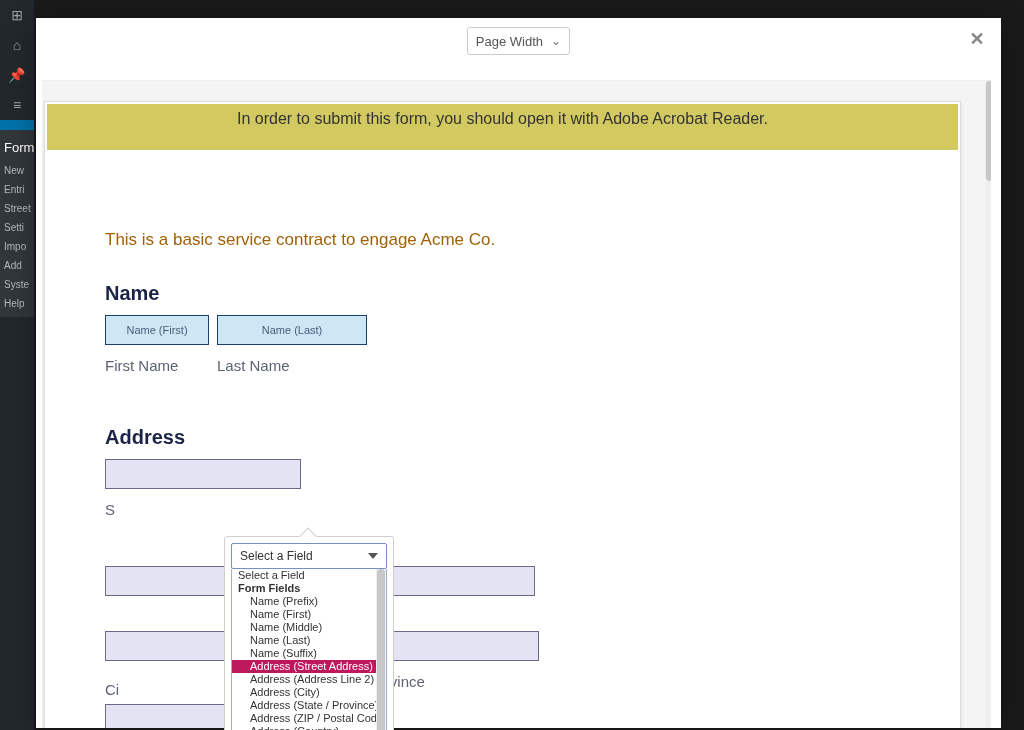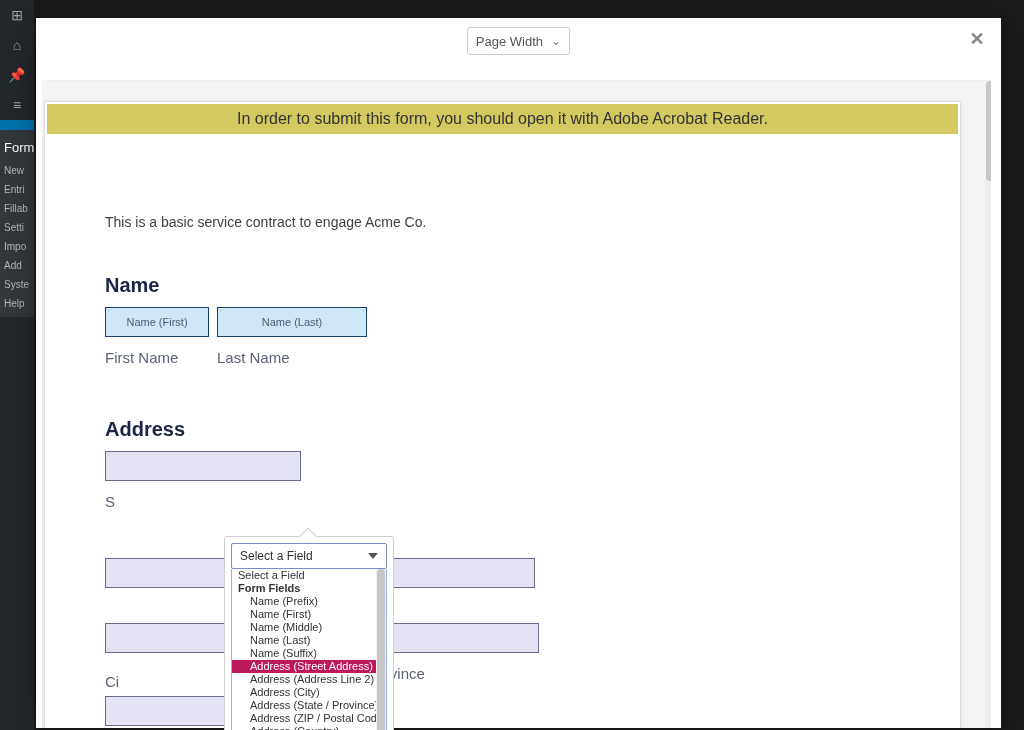--- a/index.html
+++ b/index.html
@@ -120,35 +120,35 @@
     position: absolute;
     left: 2px; top: 20px;
     right: 30px;
     background: #fff;
     border: 1px solid #ddd;
     box-shadow: 0 1px 4px rgba(0,0,0,0.08);
     min-height: 1100px;
   }
   .banner {
     margin: 2px 2px 0 2px;
-    height: 30px;
+    height: 46px;
     background: #d2ca60;
     color: #333;
     text-align: center;
     font-size: 16px;
     line-height: 30px;
   }
   .page-body {
     padding: 30px 60px 0 60px;
     color: #2a2f45;
   }
   .intro {
-    color: #404040;
-    font-size: 14px;
-    margin: 50px 0 44px 0;
+    color: #a16207;
+    font-size: 17px;
+    margin: 50px 0 32px 0;
   }
   .section-title {
     color: #1b2447;
     font-size: 20px;
     font-weight: 700;
     margin: 8px 0 10px 0;
   }
   .fld-row { display: flex; gap: 8px; }
   .pdf-field {
     height: 30px;
@@ -261,21 +261,21 @@
 <div class="wp-sidebar">
   <div class="ico">⊞</div>
   <div class="ico">⌂</div>
   <div class="ico">📌</div>
   <div class="ico">≡</div>
   <div class="ico active">◈</div>
   <div class="wp-submenu">
     <div class="hdr">Form</div>
     <div class="itm">New</div>
     <div class="itm">Entri</div>
-    <div class="itm">Fillab</div>
+    <div class="itm">Street</div>
     <div class="itm">Setti</div>
     <div class="itm">Impo</div>
     <div class="itm">Add</div>
     <div class="itm">Syste</div>
     <div class="itm">Help</div>
   </div>
 </div>
 
 <div class="modal">
   <div class="modal-topbar">

